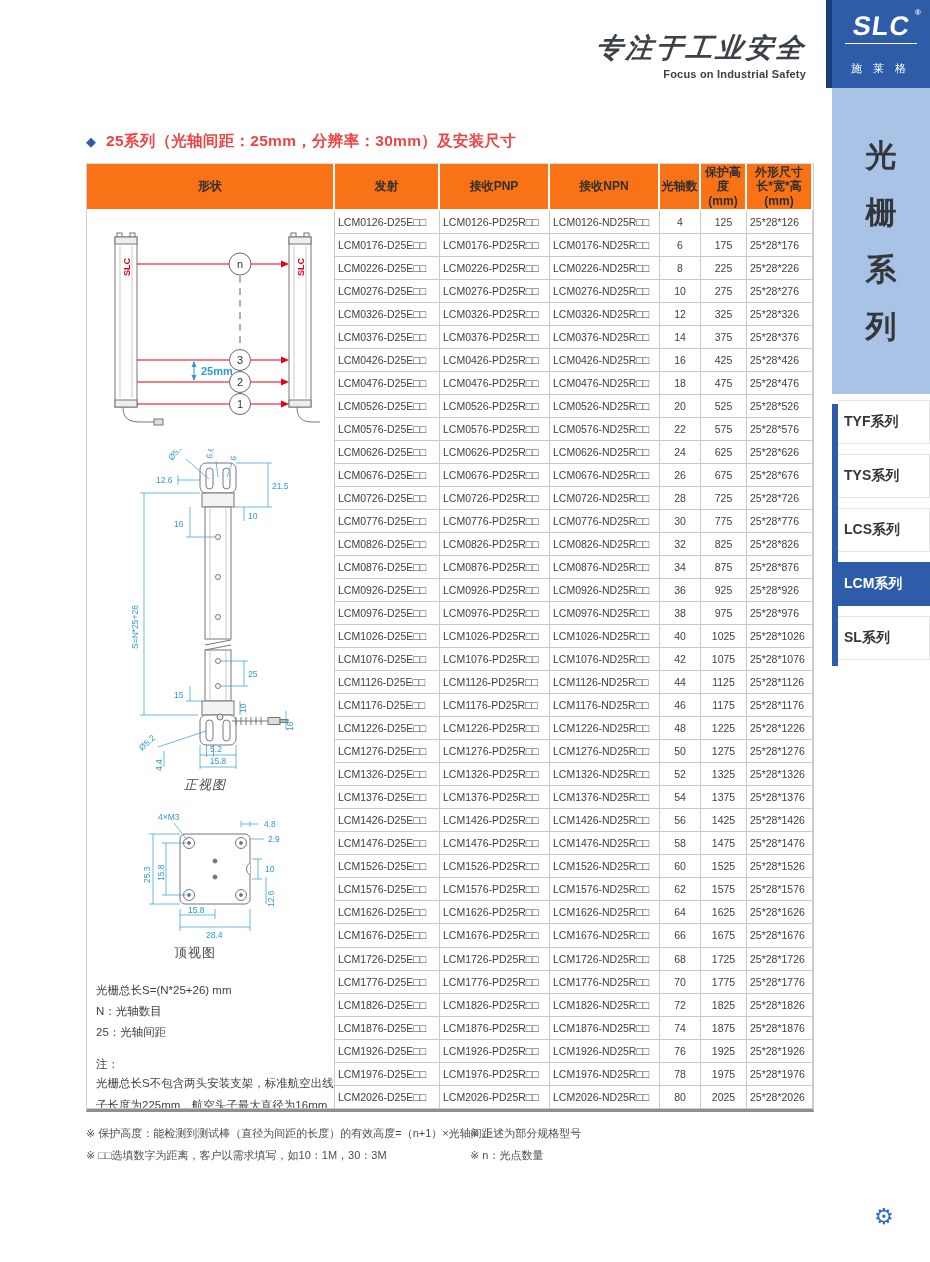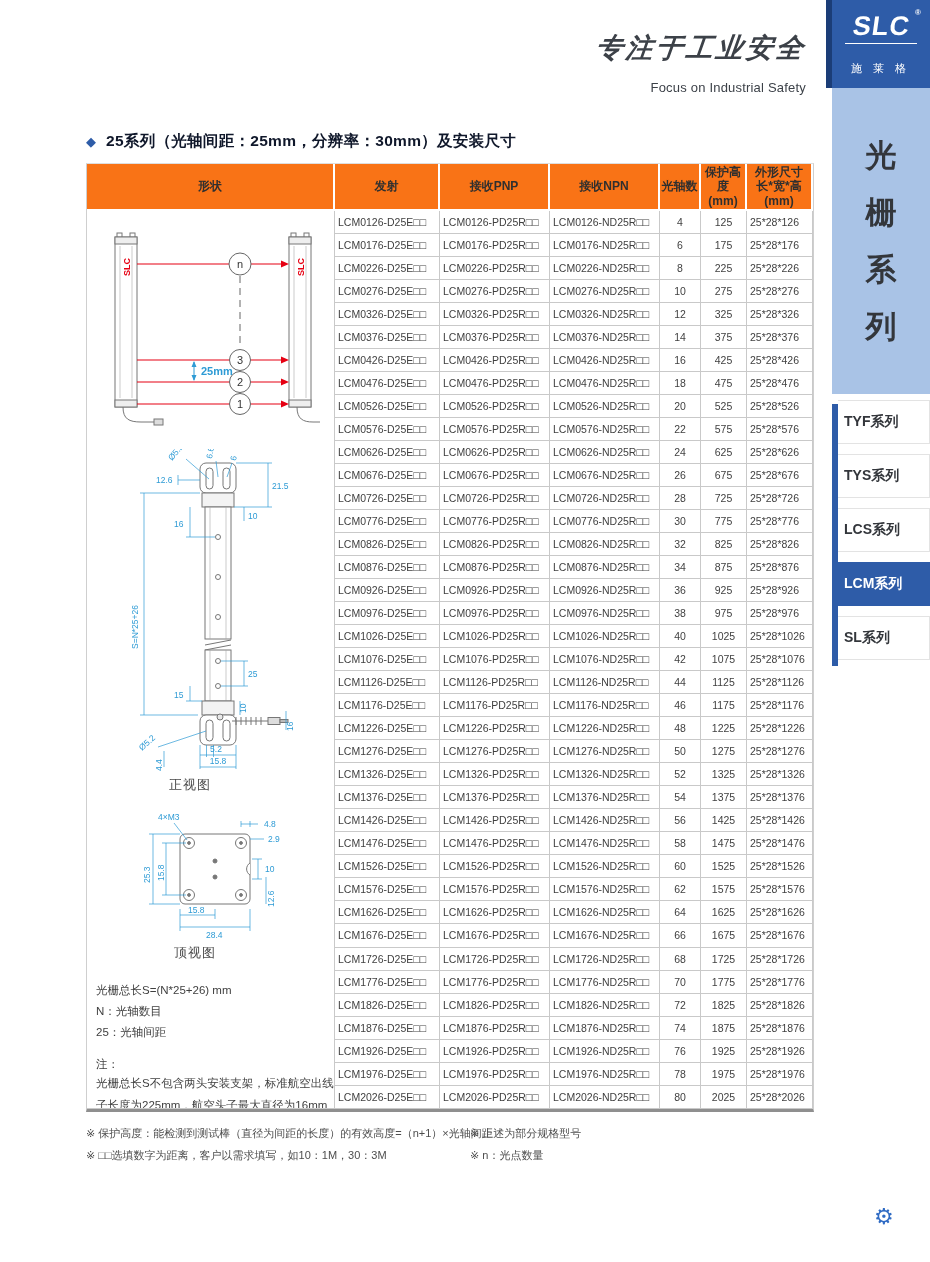--- a/index.html
+++ b/index.html
@@ -3,21 +3,21 @@
 <meta charset="utf-8">
 <style>
   html,body{margin:0;padding:0;}
   body{background:#fff;font-family:"Liberation Sans","DejaVu Sans",sans-serif;}
   .page{position:relative;width:930px;height:1262px;background:#fff;overflow:hidden;}
 
   
   .brand{position:absolute;top:30px;right:124px;text-align:right;color:#3c4148;}
   .brand .zh{font-family:"DejaVu Serif","Liberation Serif",serif;font-style:italic;font-weight:bold;
              font-size:27px;letter-spacing:3px;transform:skewX(-6deg);display:block;}
-  .brand .en{font-size:13px;font-weight:normal;letter-spacing:.2px;display:block;margin-top:14px;}
+  .brand .en{font-size:11px;font-weight:bold;letter-spacing:.2px;display:block;margin-top:2px;}
 
   
   .sidebar{position:absolute;top:0;right:0;width:104px;height:1262px;}
   .logo-block{position:absolute;top:0;left:0;width:104px;height:88px;background:#2e5ca8;
               border-left:6px solid #1b3d77;box-sizing:border-box;
               display:flex;flex-direction:column;align-items:center;justify-content:center;color:#fff;}
   .logo-slc{font-weight:bold;font-size:27px;letter-spacing:1px;line-height:1;position:relative;transform:skewX(-8deg);}
   .logo-slc sup{font-size:8px;position:absolute;top:-4px;right:-10px;transform:skewX(8deg);}
   .logo-sub{font-size:11px;letter-spacing:11px;margin-top:3px;text-indent:6px;border-top:1px solid #fff;padding-top:17px;}
   .series-panel{position:absolute;top:88px;left:6px;width:98px;height:306px;background:#a9c3e6;
@@ -26,21 +26,21 @@
   .series-menu{position:absolute;top:400px;left:6px;width:98px;}
   .series-menu::before{content:"";position:absolute;left:0;top:4px;bottom:4px;width:6px;background:#2e5ca8;}
   .menu-item{position:relative;margin-left:6px;height:44px;margin-bottom:10px;background:#fff;
              display:flex;align-items:center;padding-left:6px;font-size:14px;font-weight:bold;color:#33363b;
              border:1px solid #e3e3e3;border-left:none;box-sizing:border-box;}
   .menu-item.active{background:#2e5ca8;color:#fff;border-color:#2e5ca8;}
 
   
   .title-row{position:absolute;left:86px;top:131px;display:flex;align-items:center;}
   .title-row .diamond{color:#2e5ca8;font-size:13px;margin-right:10px;}
-  .title-row .txt{font-size:15.5px;font-weight:bold;color:#0f172a;letter-spacing:.3px;}
+  .title-row .txt{font-size:15.5px;font-weight:bold;color:#ef4444;letter-spacing:.3px;}
 
   
   table.spec{position:absolute;left:86px;top:163px;border-collapse:separate;border-spacing:0;table-layout:fixed;
              width:726px;border-left:1px solid #cfcfcf;border-top:1px solid #dedede;border-right:1px solid #cfcfcf;
              border-bottom:3px solid #8f8f8f;}
   table.spec th{background:#f97316;height:47px;font-size:12px;font-weight:bold;color:#2f2f2f;
                 border-right:2px solid #fff;border-bottom:2px solid #fff;box-sizing:border-box;
                 text-align:center;vertical-align:middle;line-height:1.18;padding:0;}
   table.spec td{height:23px;box-sizing:border-box;border-right:1px solid #c9c9c9;border-bottom:1px solid #c9c9c9;
                 font-size:10.5px;color:#3f3f3f;background:#fff;padding:0 3px;white-space:nowrap;overflow:hidden;}
@@ -273,21 +273,21 @@
           <text x="128" y="228">25</text>
           <text x="54" y="249">15</text>
           <text transform="translate(126,264) rotate(-90)">10</text>
           <text transform="translate(173,282) rotate(-90)">16</text>
           <text transform="translate(22,302) rotate(-42)">Ø5.2</text>
           <text transform="translate(42,322) rotate(-90)">4.4</text>
           <text x="96" y="303" text-anchor="middle">5.2</text>
           <text x="98" y="315" text-anchor="middle">15.8</text>
         </g>
       </svg>
-      <div class="abs caption" style="left:40px;top:565px;width:120px;">正视图</div>
+      <div class="abs caption" style="left:55px;top:565px;width:120px;font-style:italic;">正视图</div>
 
       <svg class="abs" style="left:50px;top:598px;" width="180" height="132" viewBox="0 0 180 132">
         <g stroke="#777" fill="#fff">
           <rect x="40" y="25" width="70" height="70" rx="5"></rect>
           <circle cx="49" cy="34" r="5.5"></circle>
                   <circle cx="101" cy="34" r="5.5"></circle>
           <circle cx="49" cy="86" r="5.5"></circle>
                   <circle cx="101" cy="86" r="5.5"></circle>
           <circle cx="49" cy="34" r="1.4" fill="#777"></circle>
                   <circle cx="101" cy="34" r="1.4" fill="#777"></circle>

